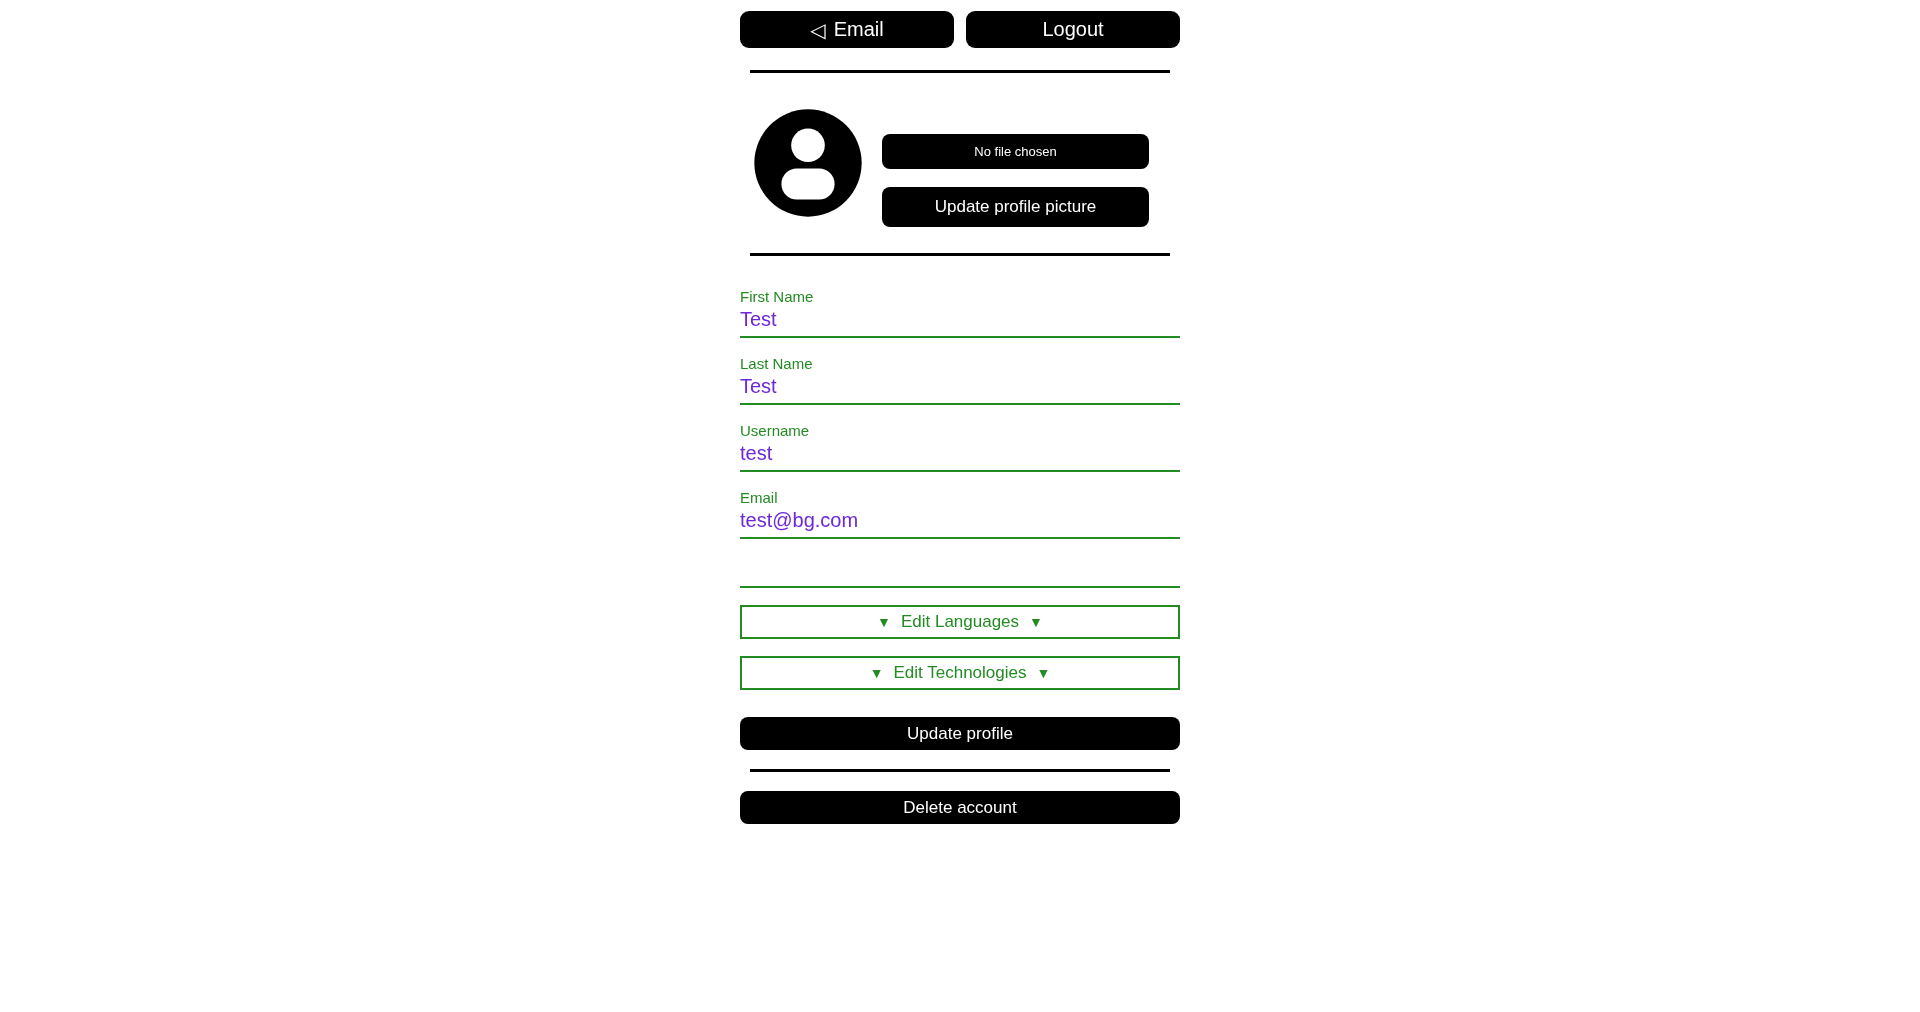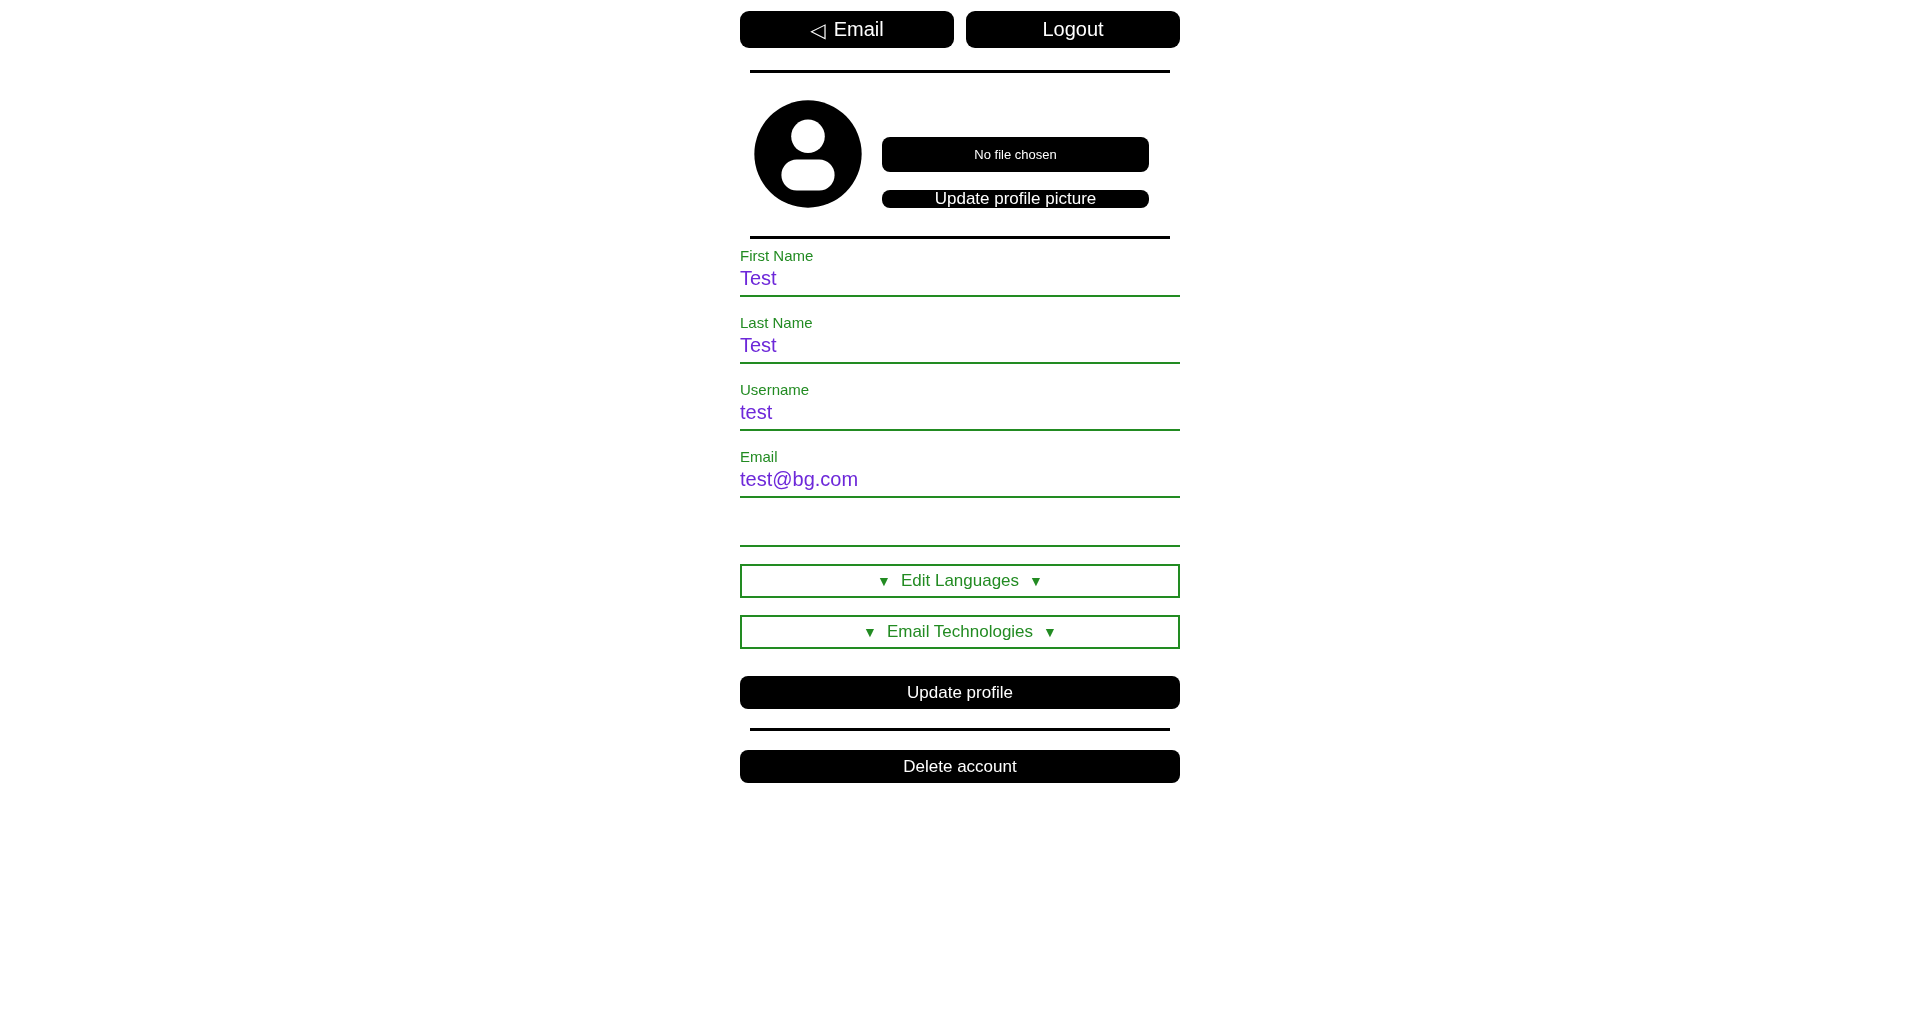--- a/index.html
+++ b/index.html
@@ -62,27 +62,27 @@
     flex-direction: column;
     gap: 18px;
     margin-top: 36px;
   }
   .file-chooser {
     height: 35px;
     font-size: 13px;
     border-radius: 8px;
   }
   .update-pic {
-    height: 18px;
+    height: 40px;
     font-size: 17px;
     border-radius: 8px;
   }
 
   
-  .form-area { margin-top: 8px; }
+  .form-area { margin-top: 32px; }
   .field { margin-bottom: 17px; }
   .label-row {
     display: flex;
     justify-content: space-between;
     align-items: baseline;
   }
   .field-label {
     color: #228B22;
     font-size: 15px;
     line-height: 18px;
@@ -206,21 +206,21 @@
     </div>
 
     <button class="btn-green-outline edit-langs">
       <span class="tri">▼</span>
       <span>Edit Languages</span>
       <span class="tri">▼</span>
     </button>
 
     <button class="btn-green-outline edit-techs">
       <span class="tri">▼</span>
-      <span>Email Technologies</span>
+      <span>Edit Technologies</span>
       <span class="tri">▼</span>
     </button>
 
     <button class="btn-black btn-action update-profile">
       <span>Update profile</span>
     </button>
 
     <hr class="sep sep-3">
 
     <button class="btn-black btn-action delete-account">

